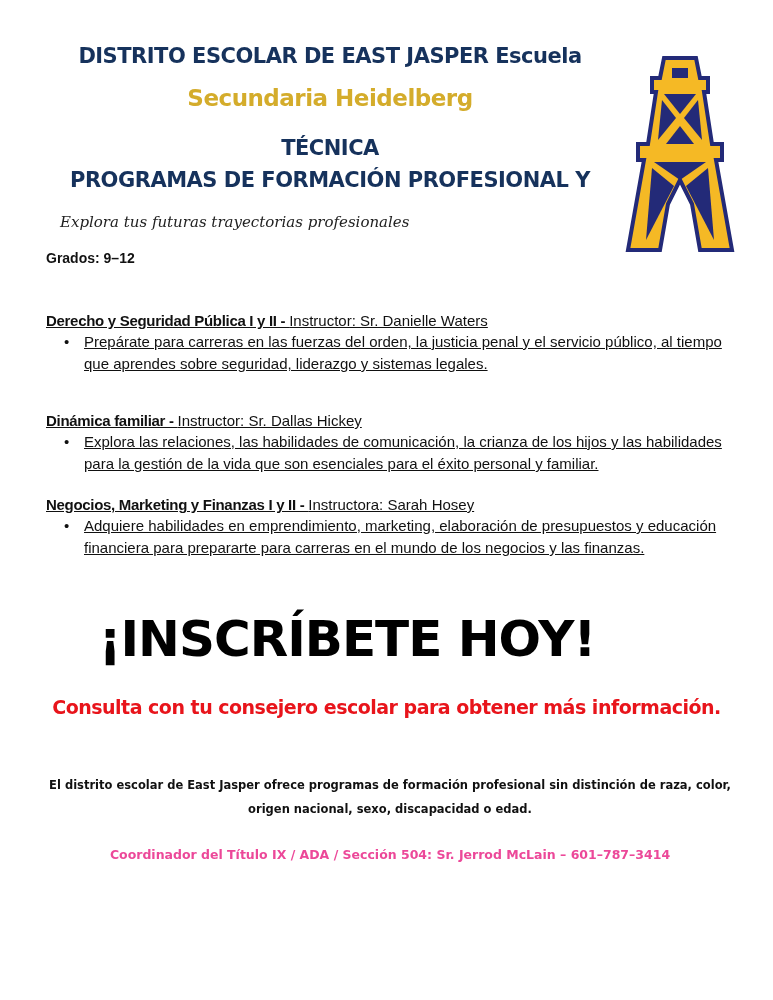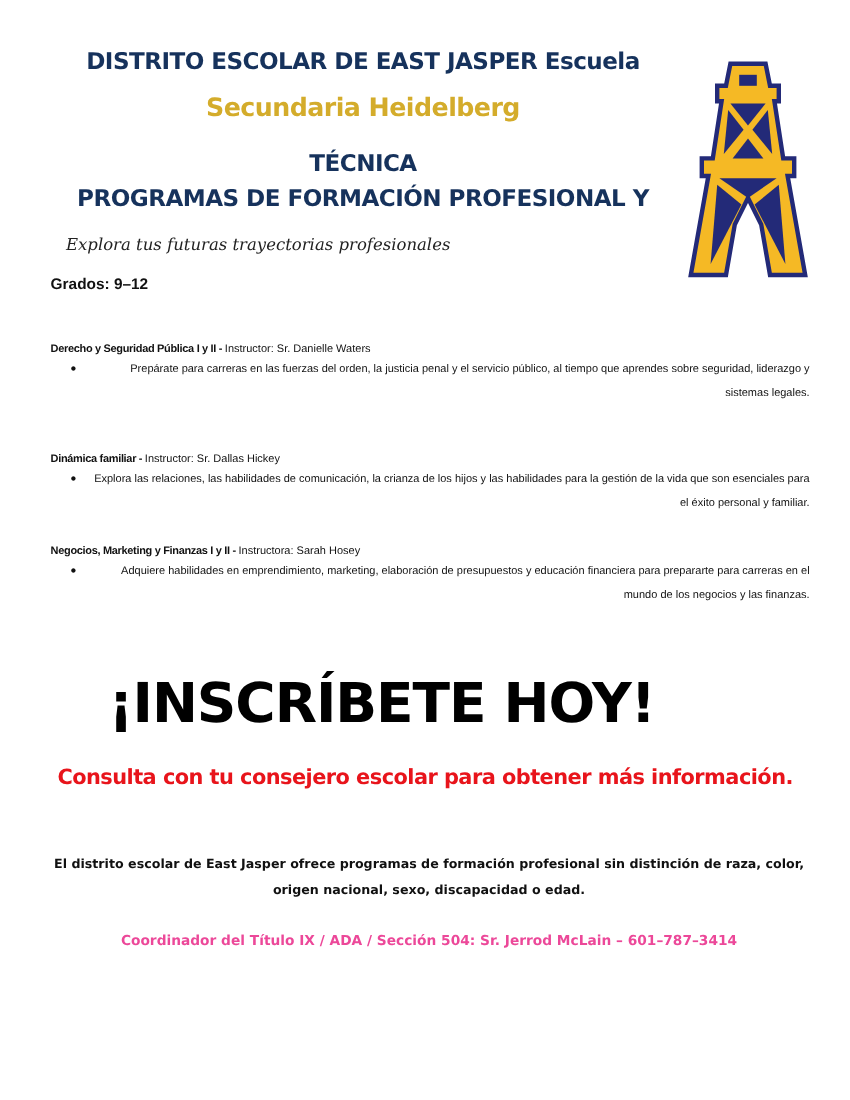--- a/index.html
+++ b/index.html
@@ -4,25 +4,25 @@
   <style>
     html, body { margin: 0; padding: 0; background: #ffffff; }
     body { width: 773px; height: 1000px; position: relative; overflow: hidden; font-family: "Liberation Sans", sans-serif; color: #111; }
     .abs { position: absolute; }
     .hdr { font-family: "DejaVu Sans", sans-serif; font-weight: bold; text-align: center; letter-spacing: -0.5px; }
     .district { left: 60px; width: 540px; top: 44px; font-size: 21px; color: #16325c; }
     .school { left: 60px; width: 540px; top: 85px; font-size: 23px; color: #d4ac2b; }
     .program-title { left: 60px; width: 540px; top: 132px; font-size: 21px; line-height: 32px; color: #16325c; }
     .tagline { left: 60px; width: 540px; top: 213px; text-align: left; font-family: "DejaVu Serif", serif; font-style: italic; font-size: 15px; color: #222; }
     .grades { left: 46px; top: 250px; font-family: "Liberation Sans", sans-serif; font-weight: bold; font-size: 14px; color: #111; }
-    .course { left: 46px; width: 690px; font-family: "Liberation Sans", sans-serif; font-size: 10px; }
+    .course { left: 46px; width: 690px; font-family: "Liberation Sans", sans-serif; font-size: 15px; text-decoration: underline; }
     .course .title { font-weight: bold; letter-spacing: -0.3px; }
     .course .instr { font-weight: normal; }
     .course ul { margin: 2px 0 0 0; padding: 0 0 0 38px; list-style: none; }
-    .course li { position: relative; line-height: 22px; text-align: right; }
+    .course li { position: relative; line-height: 22px; }
     .course li::before { content: "\2022"; position: absolute; left: -20px; top: 0; font-size: 15px; }
     .cta { left: 0; width: 694px; top: 610px; text-align: center; font-family: "DejaVu Sans", sans-serif; font-weight: bold; font-size: 50px; color: #000; letter-spacing: -1px; }
     .consult { left: 0; width: 773px; top: 696px; text-align: center; font-family: "DejaVu Sans", sans-serif; font-weight: bold; font-size: 19px; color: #e8141b; letter-spacing: -0.5px; }
     .notice { left: 40px; width: 700px; top: 773px; text-align: center; font-family: "DejaVu Sans", sans-serif; font-weight: bold; font-size: 11.5px; line-height: 24px; color: #111; }
     .coord { left: 40px; width: 700px; top: 847px; text-align: center; font-family: "DejaVu Sans", sans-serif; font-weight: bold; font-size: 12.5px; color: #ec4899; }
     .logo { left: 620px; top: 52px; width: 120px; height: 210px; }
   </style>
 </head>
 <body>
 

